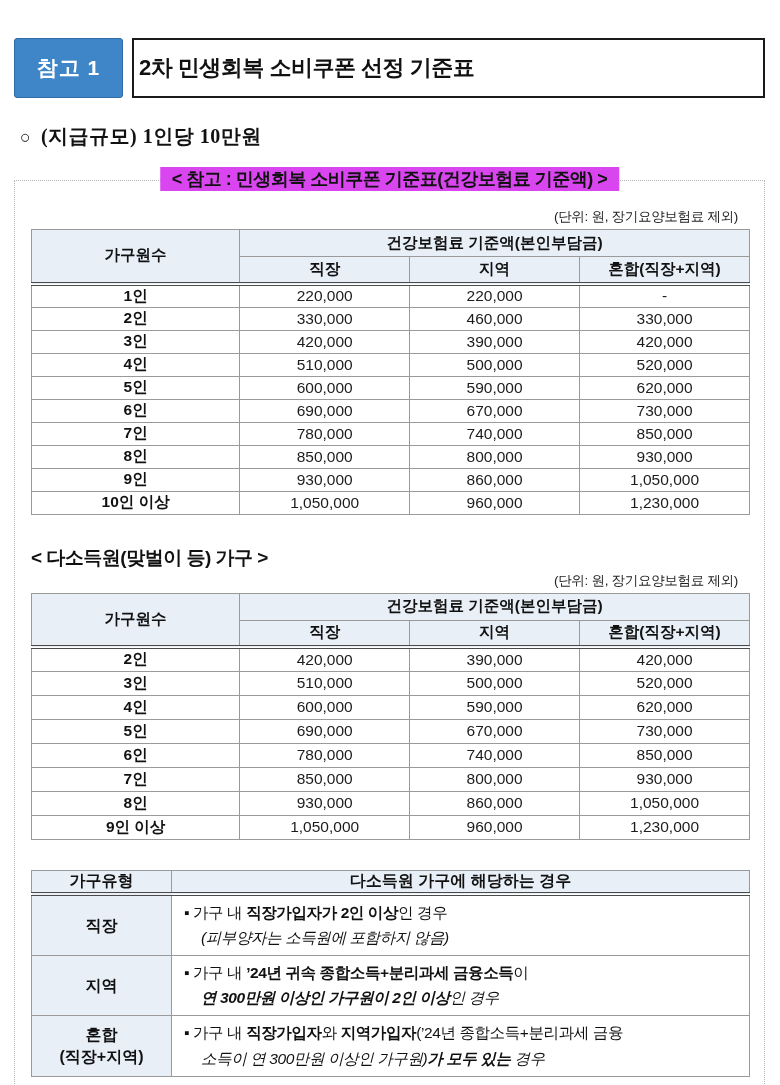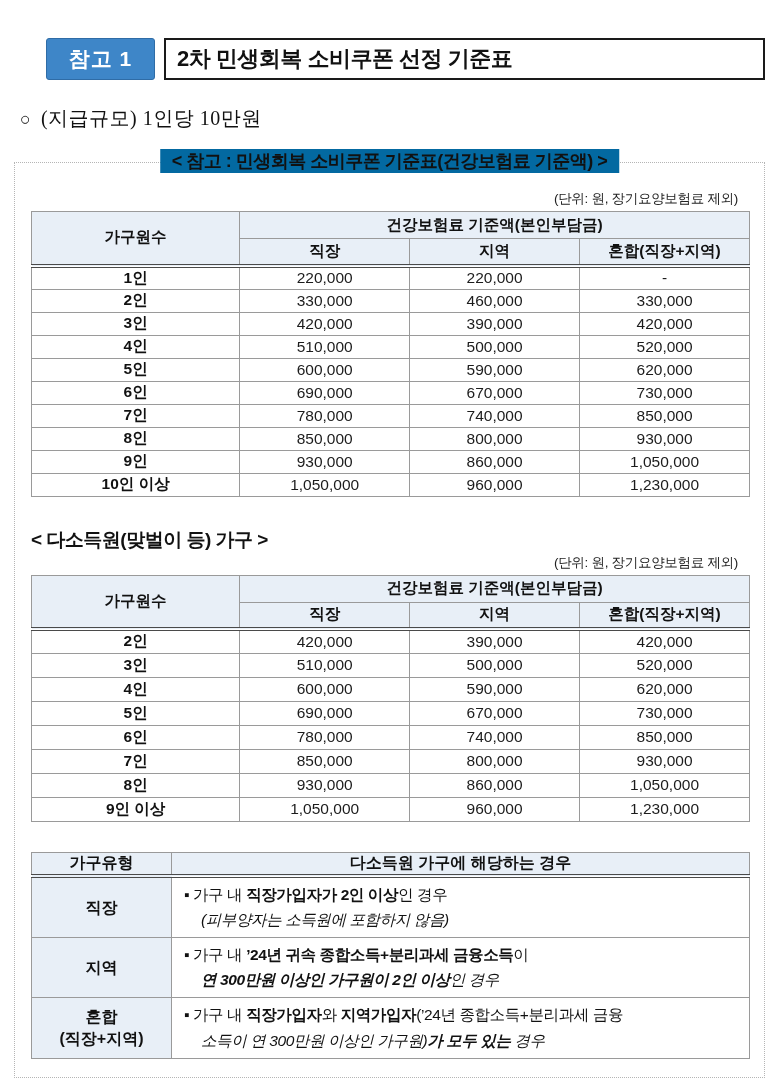--- a/index.html
+++ b/index.html
@@ -7,60 +7,60 @@
   body {
     width: 780px; height: 1085px;
     font-family: "Liberation Sans", sans-serif;
     color: #111;
     position: relative;
     overflow: hidden;
   }
   .page { padding: 38px 15px 0 14px; }
 
   
-  .hdr { display: flex; align-items: stretch; gap: 9px; height: 42px; margin-left: 32px; }
+  .hdr { display: flex; align-items: stretch; gap: 9px; height: 60px; }
   .badge {
     background: #3e86c8;
     border: 1px solid #2f6ca6;
     border-radius: 3px;
     color: #fff; font-weight: bold; font-size: 21px;
     width: 109px; min-width: 109px;
     display: flex; align-items: center; justify-content: center;
     letter-spacing: 1px;
   }
   .title-box {
     flex: 1;
     border: 2px solid #1a1a1a;
     display: flex; align-items: center;
-    padding-left: 11px;
+    padding-left: 5px;
     font-size: 22px; font-weight: bold; letter-spacing: -0.5px;
   }
 
   
   .bullet-line {
     margin: 25px 0 0 6px;
     font-family: "Liberation Serif", serif;
     font-size: 20px;
   }
   .bullet-line .marker { font-weight: normal; margin-right: 10px; font-size: 18px; }
-  .bullet-line .btext  { font-weight: normal; letter-spacing: 0.5px; }
+  .bullet-line .btext  { font-weight: bold; letter-spacing: 0.5px; }
 
   
   .ref-box {
     position: relative;
     margin: 30px 0 0 0;
     border: 1px dotted #b5b5b5;
     padding: 26px 14px 10px 16px;
     height: 916px;
   }
   .ref-box > .legend {
     position: absolute;
     top: -14px; left: 50%;
     transform: translateX(-50%);
-    background: #0369a1;
+    background: #d946ef;
     padding: 0 12px;
     font-size: 18px; font-weight: bold; letter-spacing: -0.5px;
     white-space: nowrap;
   }
 
   .sec-heading { font-size: 19px; font-weight: bold; letter-spacing: -0.5px; }
   .unit-note   { text-align: right; font-size: 13.5px; color: #222; margin: 1px 12px 3px 0; letter-spacing: -0.3px; }
 
   
   table.premium {

